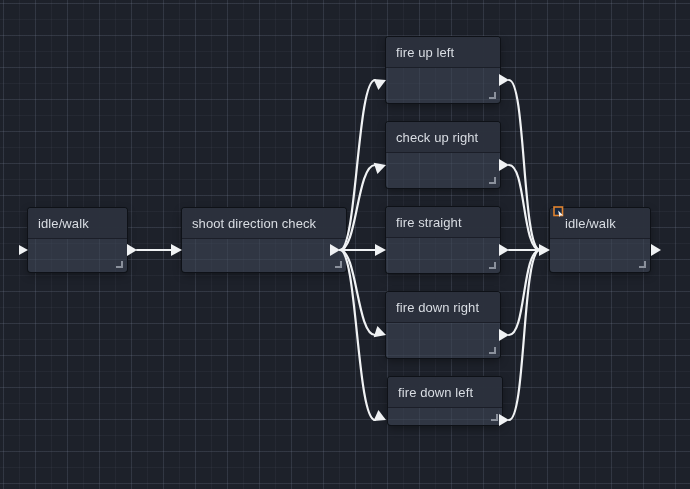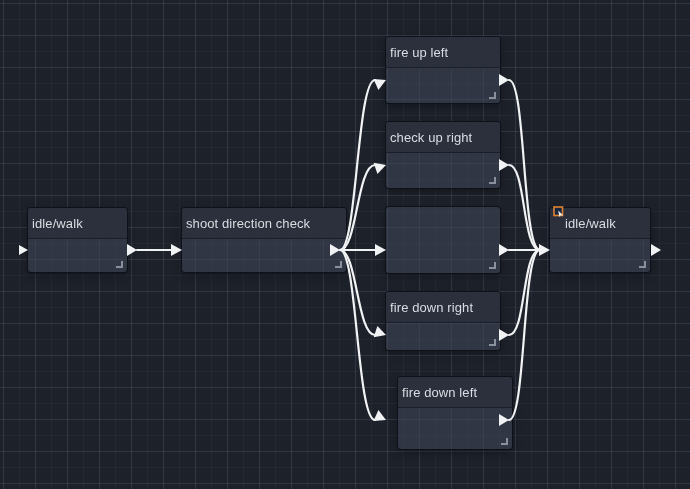--- a/index.html
+++ b/index.html
@@ -18,21 +18,21 @@
   }
   .node{
     position:absolute;border-radius:3px;
     background:rgba(62,70,86,0.58);
     box-shadow:0 0 0 1px #0e1117, 0 3px 8px rgba(0,0,0,0.38);
   }
   .node-header{
     position:relative;height:31px;border-radius:3px 3px 0 0;
     background:rgba(42,48,59,0.94);
     border-bottom:1px solid rgba(14,17,23,0.55);
-    display:flex;align-items:center;padding:0 4px;
+    display:flex;align-items:center;padding:0 10px;
   }
   .node-title{
     color:#d9dde3;font-size:13px;line-height:1;white-space:nowrap;
     letter-spacing:0.1px;
   }
   .node-body{position:absolute;left:0;right:0;top:32px;bottom:0;border-radius:0 0 3px 3px;}
   .resize-handle{
     position:absolute;right:4px;bottom:4px;width:7px;height:7px;
     border-right:2px solid #8b919c;border-bottom:2px solid #8b919c;
   }
@@ -73,33 +73,36 @@
 
   <div class="node" style="left:386px;top:122px;width:114px;height:66px">
     <div class="node-header">
       <span class="node-title">check up right</span>
     </div>
     <div class="node-body"></div>
     <span class="resize-handle"></span>
   </div>
 
   <div class="node" style="left:386px;top:207px;width:114px;height:66px">
+    <div class="node-header">
+      <span class="node-title">fire straight</span>
+    </div>
     <div class="node-body"></div>
     <span class="resize-handle"></span>
   </div>
 
-  <div class="node" style="left:386px;top:292px;width:114px;height:58px">
+  <div class="node" style="left:386px;top:292px;width:114px;height:66px">
     <div class="node-header">
       <span class="node-title">fire down right</span>
     </div>
     <div class="node-body"></div>
     <span class="resize-handle"></span>
   </div>
 
-  <div class="node" style="left:398px;top:377px;width:114px;height:72px">
+  <div class="node" style="left:388px;top:377px;width:114px;height:48px">
     <div class="node-header">
       <span class="node-title">fire down left</span>
     </div>
     <div class="node-body"></div>
     <span class="resize-handle"></span>
   </div>
 
   <div class="node" style="left:550px;top:208px;width:100px;height:64px">
     <div class="node-header header-with-icon">
       <span class="jump-icon">

